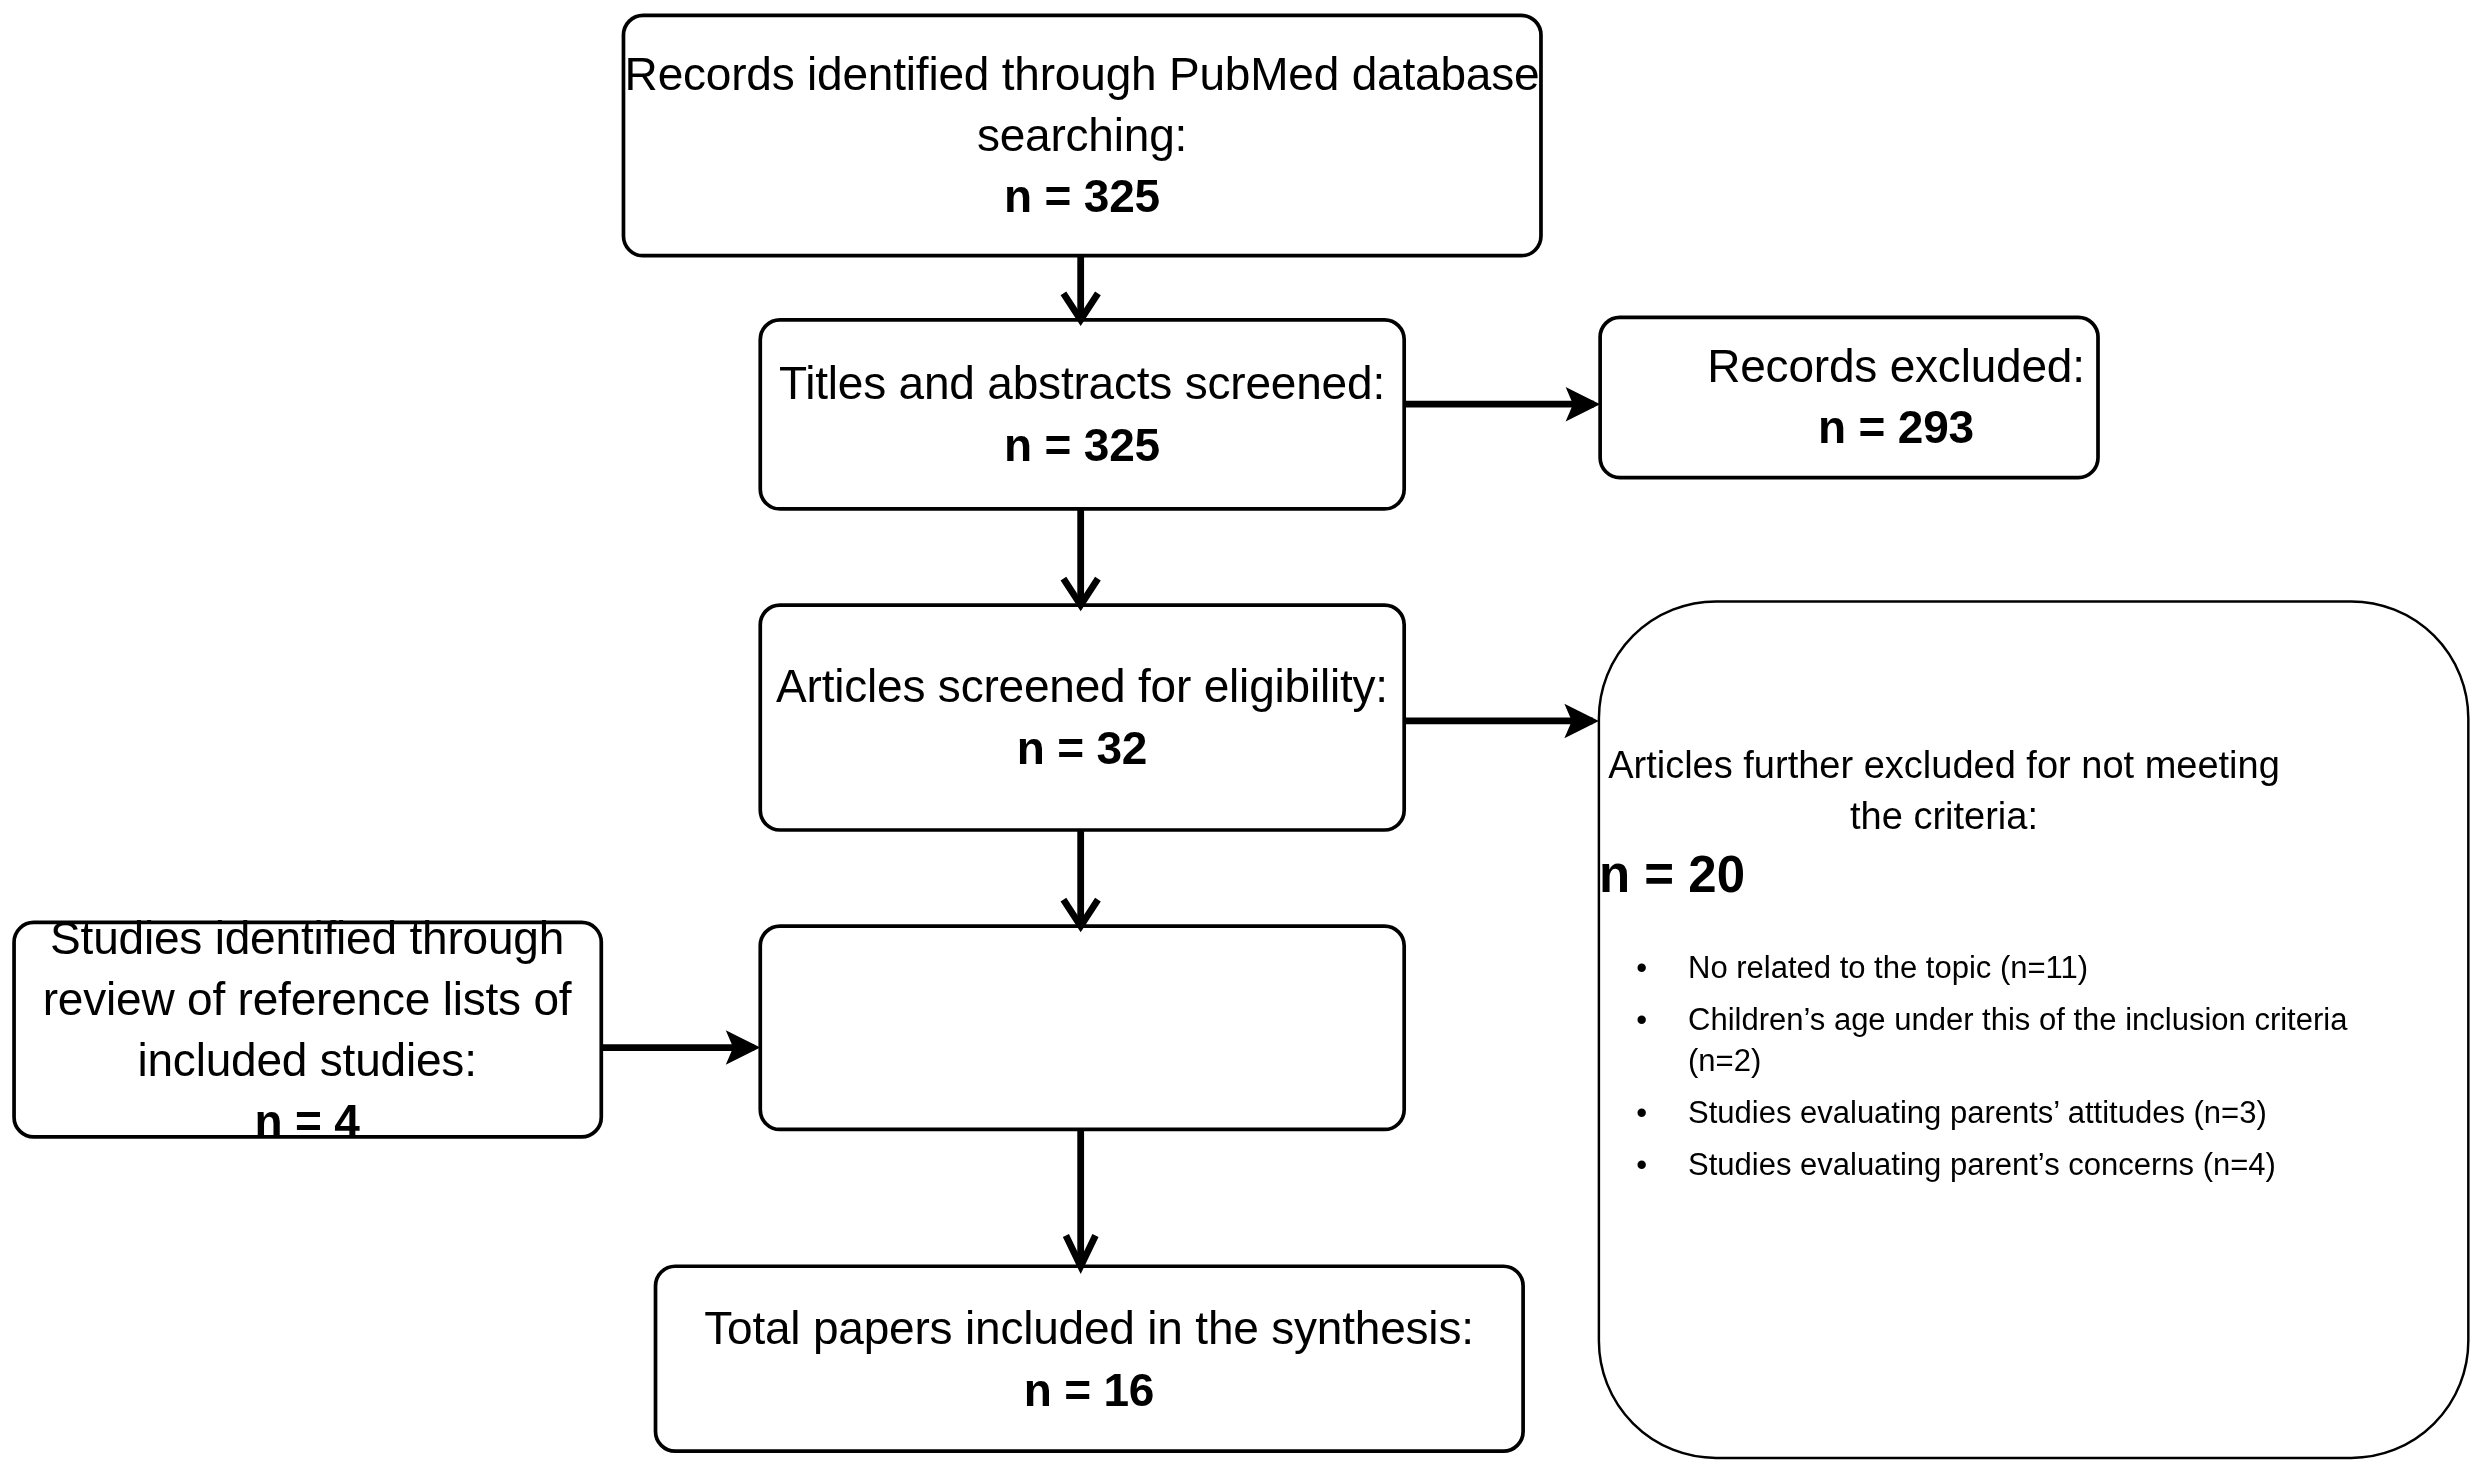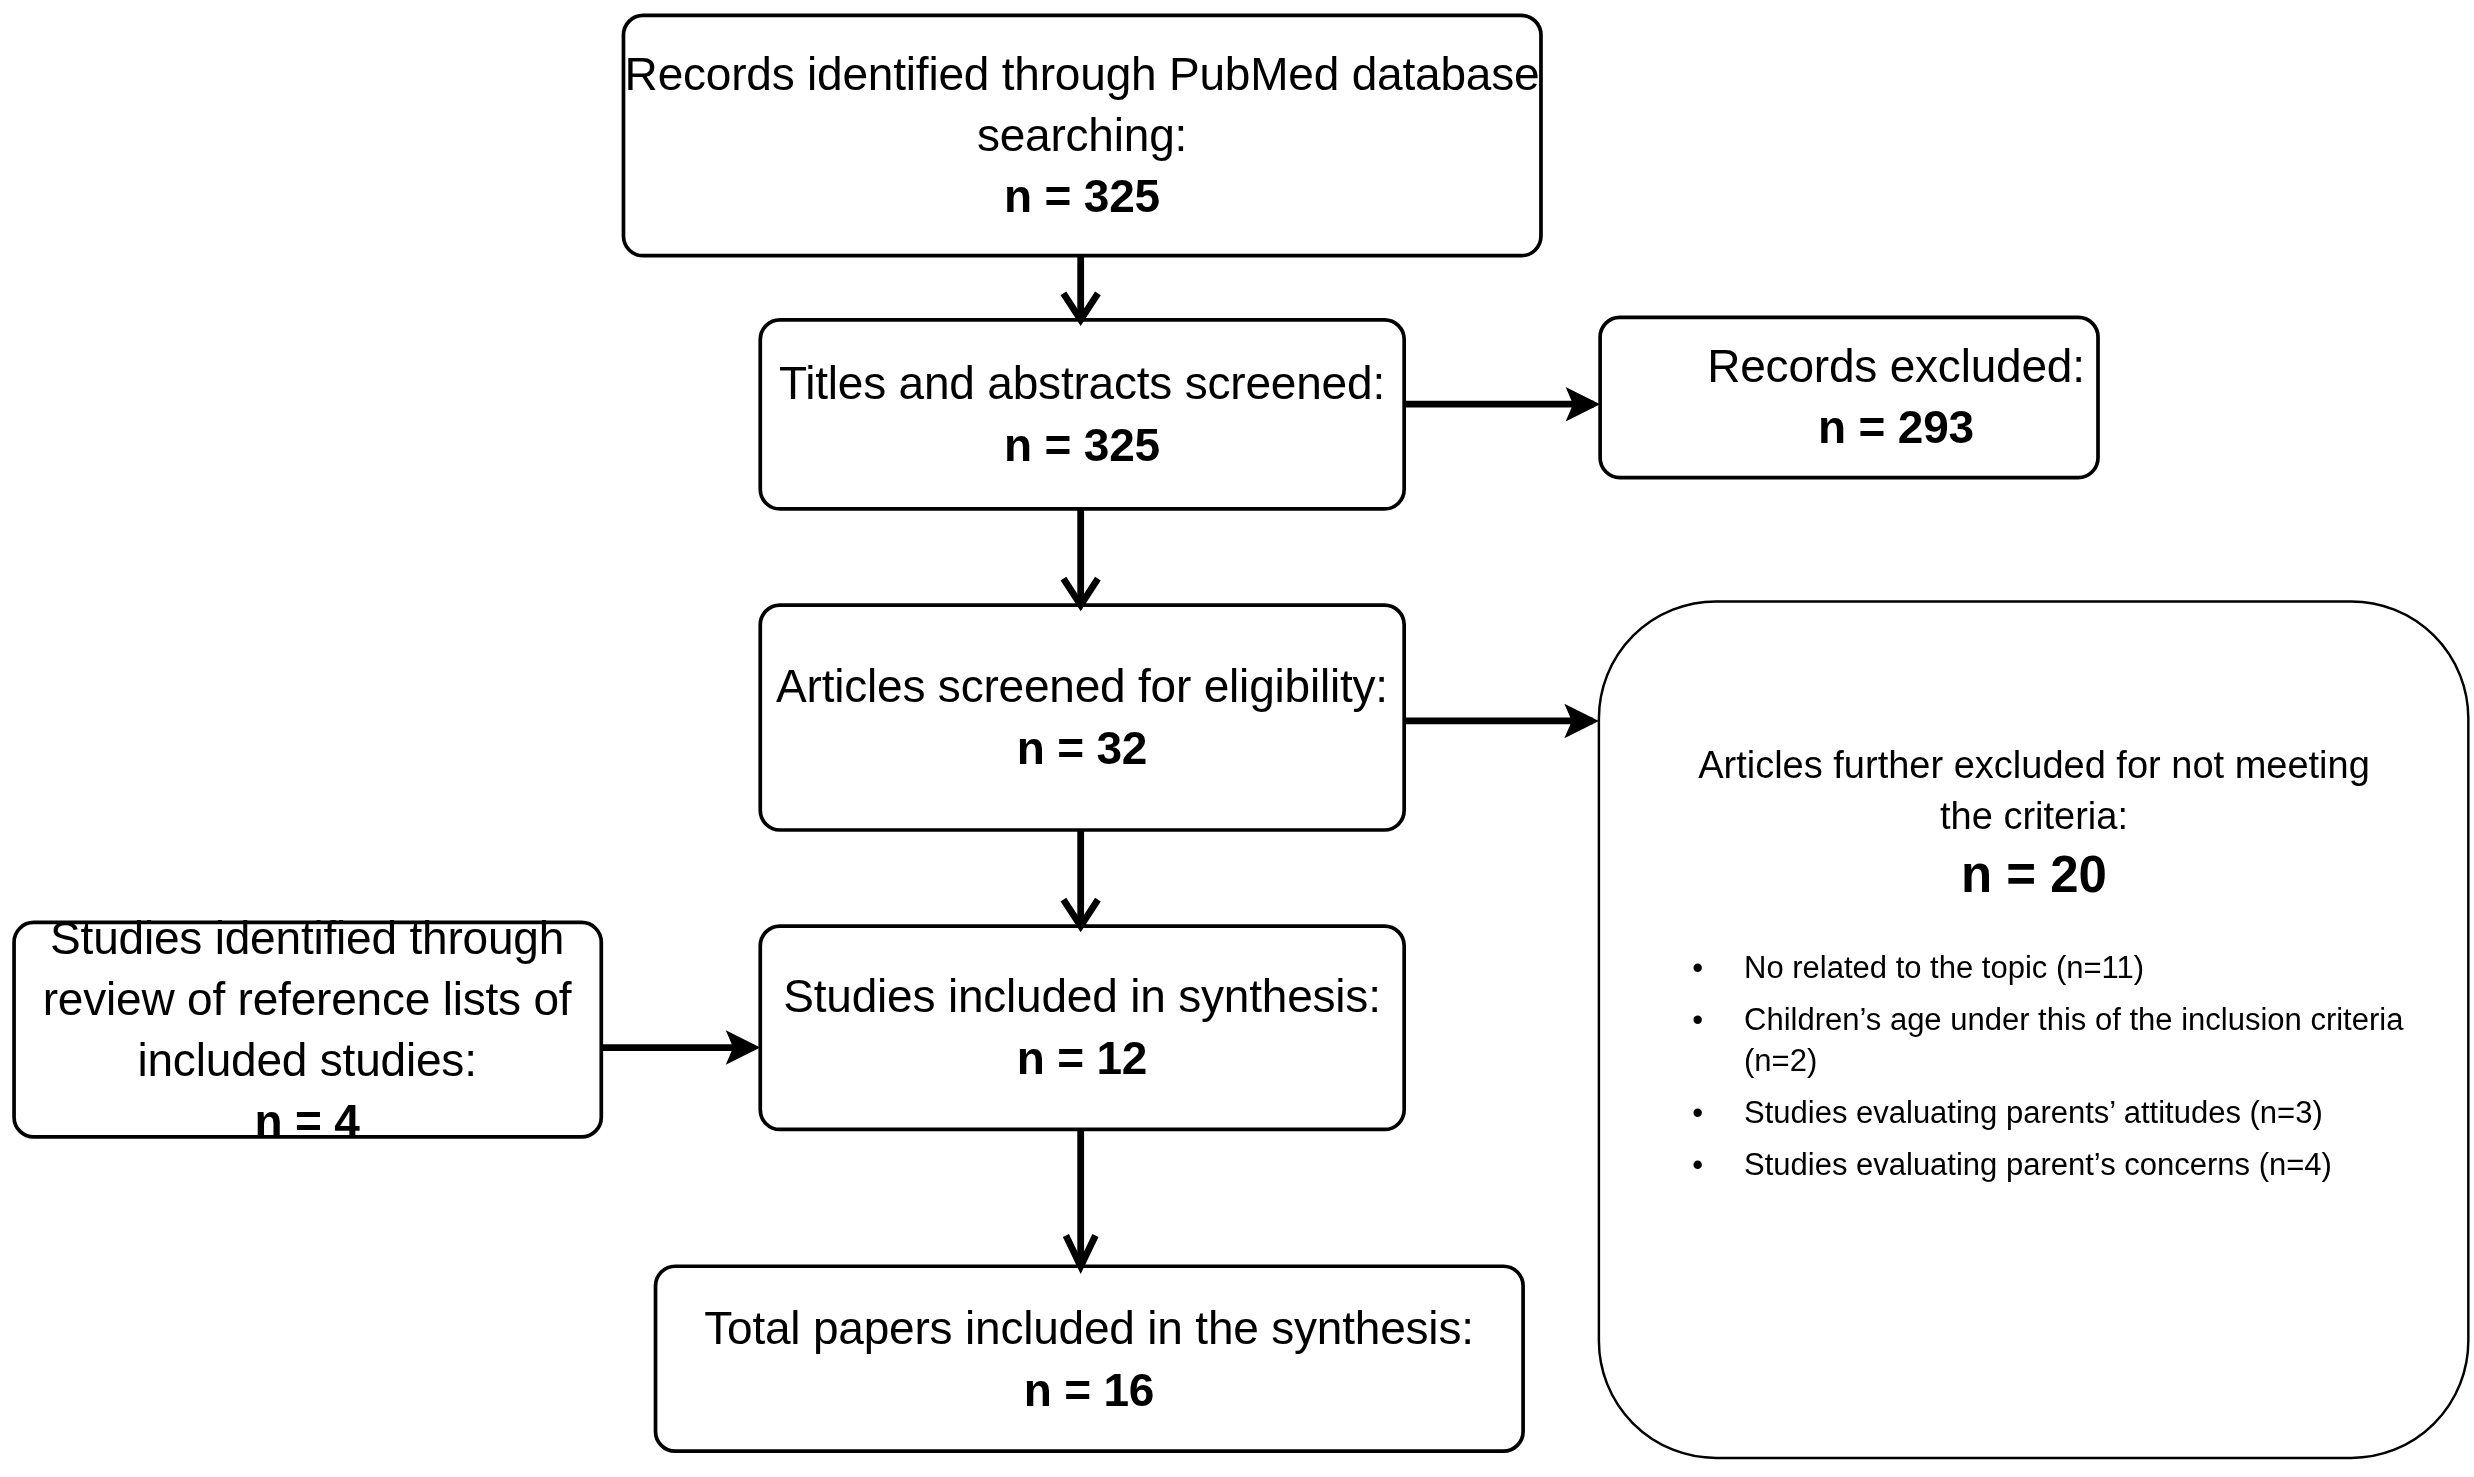--- a/index.html
+++ b/index.html
@@ -74,21 +74,21 @@
   
   #excluded-panel {
     position: absolute;
     left: 1599px;
     top: 602px;
     width: 870px;
     height: 857px;
     box-sizing: border-box;
     display: flex;
     flex-direction: column;
-    align-items: center;
+    align-items: flex-start;
     justify-content: flex-start;
     padding-top: 138px;
     color: #000000;
   }
   #excluded-panel .panel-heading {
     text-align: center;
     font-size: 38px;
     line-height: 1.33;
     width: 690px;
   }
@@ -188,24 +188,20 @@
     <span class="count-line">n = 32</span>
   </div>
 
   <div class="node-text" style="left:13.6px; top:923px; width:587px; height:214px;">
     <span class="label-line">Studies identified through</span>
     <span class="label-line">review of reference lists of</span>
     <span class="label-line">included studies:</span>
     <span class="count-line">n = 4</span>
   </div>
 
-  <div class="node-text" style="left:760px; top:926px; width:644px; height:203px;">
-    <span class="label-line">Studies included in synthesis:</span>
-    <span class="count-line">n = 12</span>
-  </div>
 
   <div class="node-text" style="left:655px; top:1267px; width:868px; height:185px;">
     <span class="label-line">Total papers included in the synthesis:</span>
     <span class="count-line">n = 16</span>
   </div>
 
   <div id="excluded-panel">
     <div class="panel-heading">
       <span class="label-line">Articles further excluded for not</span>
       <span class="label-line">meeting the criteria:</span>

